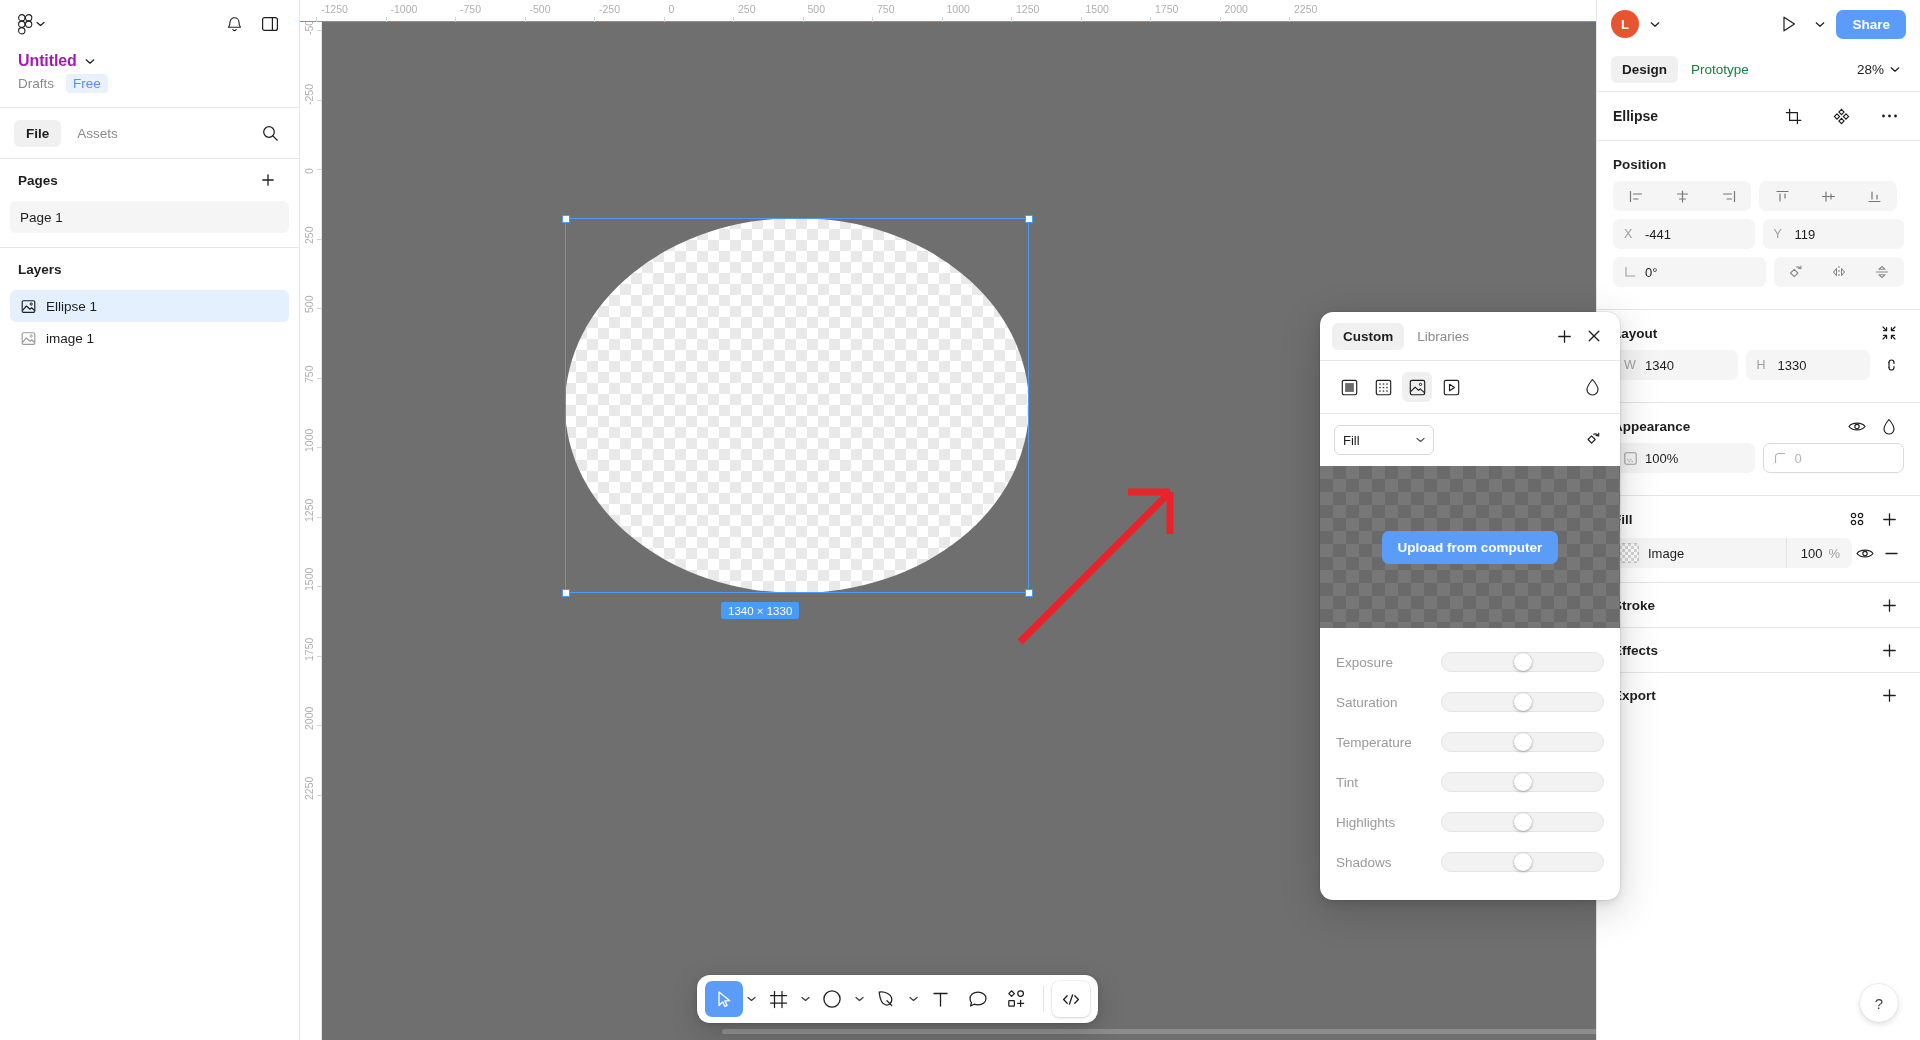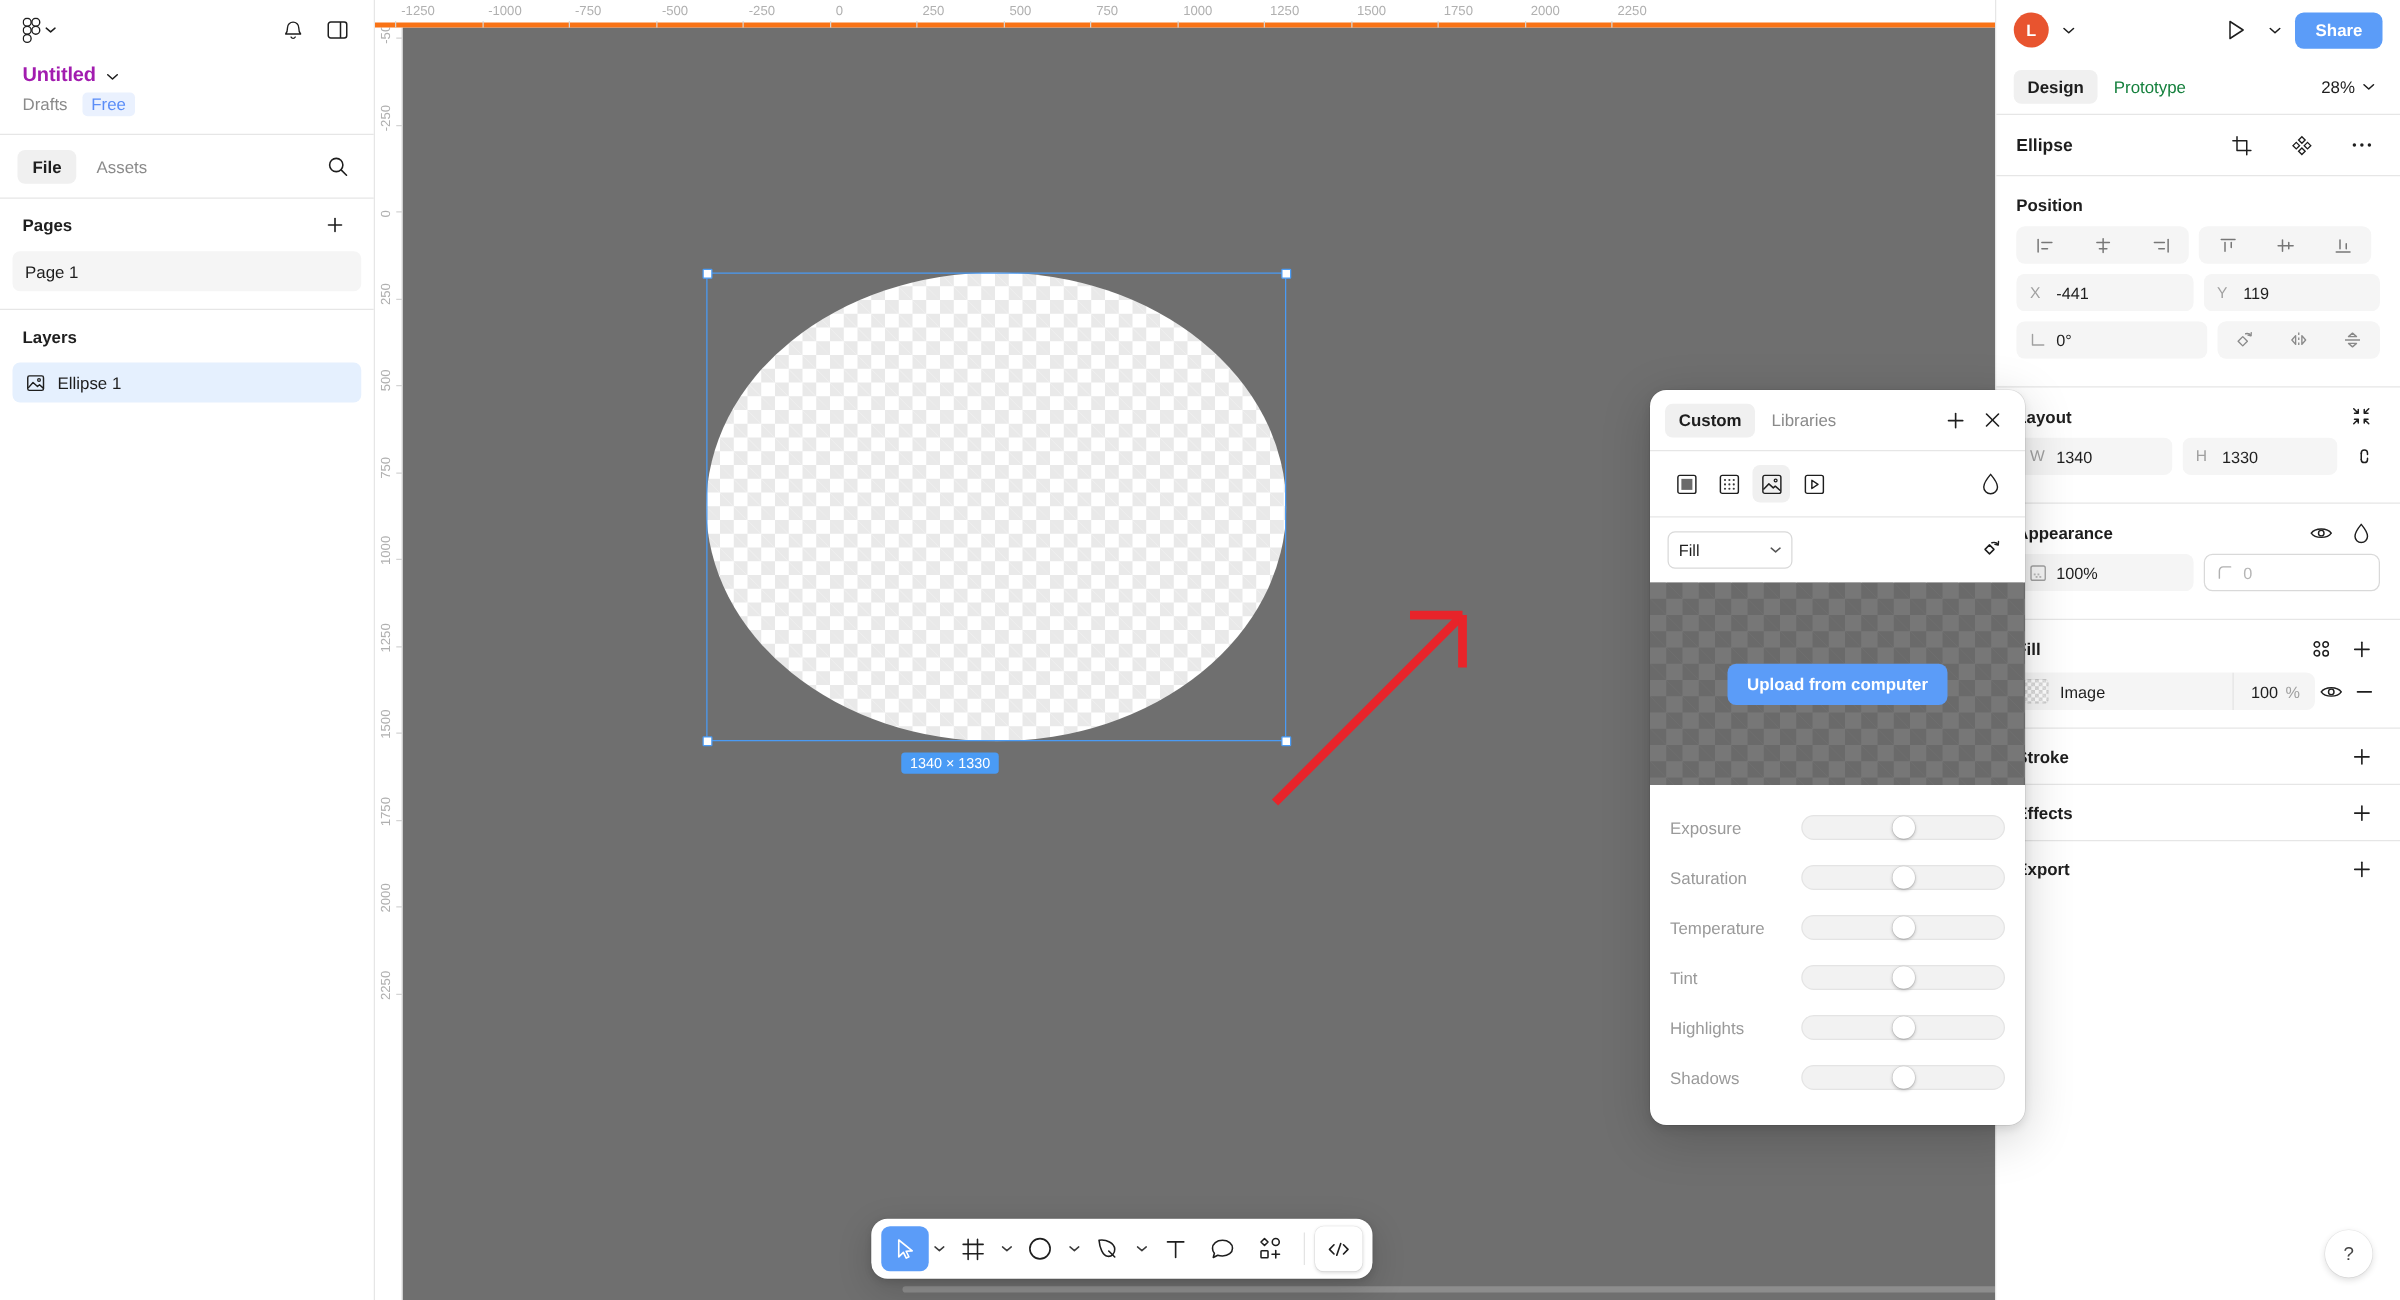--- a/index.html
+++ b/index.html
@@ -71,21 +71,21 @@
   .layer-row.selected .lname { color:#1e1e1e; }
   .layer-icon { width:16px; height:16px; display:flex; align-items:center; justify-content:center; flex-shrink:0; }
 
   
   #canvas-area {
     position:absolute; left:300px; top:0; right:324px; bottom:0;
     background:#6f6f6f; overflow:hidden;
   }
   #ruler-top {
     position:absolute; left:300px; top:0; right:324px; height:22px;
-    background:#ffffff; z-index:20; border-bottom:4px solid #f97316;
+    background:#ffffff; z-index:20; border-bottom:1px solid #f97316;
   }
   #ruler-left {
     position:absolute; left:300px; top:0; width:22px; bottom:0;
     background:#ffffff; z-index:19; border-right:1px solid #e6e6e6;
   }
   .rtick { position:absolute; top:0; height:22px; font-size:10.5px; color:#b0b0b0; }
   .rtick span { position:absolute; left:5px; top:3px; white-space:nowrap; }
   .rtick i { position:absolute; left:0; bottom:0; width:1px; height:5px; background:#d4d4d4; }
   .ltick { position:absolute; left:0; width:22px; font-size:10.5px; color:#b0b0b0; }
   .ltick span { position:absolute; left:3px; top:5px; white-space:nowrap;
@@ -401,20 +401,30 @@
       <span class="layer-icon">
         <svg width="15" height="15" viewBox="0 0 15 15">
             <rect x="1.2" y="1.7" width="12.6" height="11.6" rx="1.4" fill="none" stroke="#1e1e1e" stroke-width="1.15"></rect>
             <circle cx="10.2" cy="5" r="1.1" fill="none" stroke="#1e1e1e" stroke-width="1"></circle>
             <path d="M1.6 11.3 L5.4 7 L9 10.2 L10.6 8.8 L13.6 11.5" fill="none" stroke="#1e1e1e" stroke-width="1.15" stroke-linejoin="round"></path>
           </svg>
       </span>
       <span class="lname">Ellipse 1</span>
     </div>
 
+    <div class="layer-row">
+      <span class="layer-icon">
+        <svg width="15" height="15" viewBox="0 0 15 15">
+            <rect x="1.2" y="1.7" width="12.6" height="11.6" rx="1.4" fill="none" stroke="#9a9a9a" stroke-width="1.15"></rect>
+            <circle cx="10.2" cy="5" r="1.1" fill="none" stroke="#9a9a9a" stroke-width="1"></circle>
+            <path d="M1.6 11.3 L5.4 7 L9 10.2 L10.6 8.8 L13.6 11.5" fill="none" stroke="#9a9a9a" stroke-width="1.15" stroke-linejoin="round"></path>
+          </svg>
+      </span>
+      <span class="lname">image 1</span>
+    </div>
   </div>
 
   <div id="canvas-area">
     <div id="canvas-inner">
 
       <div id="sel-ellipse"></div>
       <div id="sel-frame">
         <div class="handle" style="left:-4.5px; top:-4.5px;"></div>
         <div class="handle" style="right:-4.5px; top:-4.5px;"></div>
         <div class="handle" style="left:-4.5px; bottom:-4.5px;"></div>

